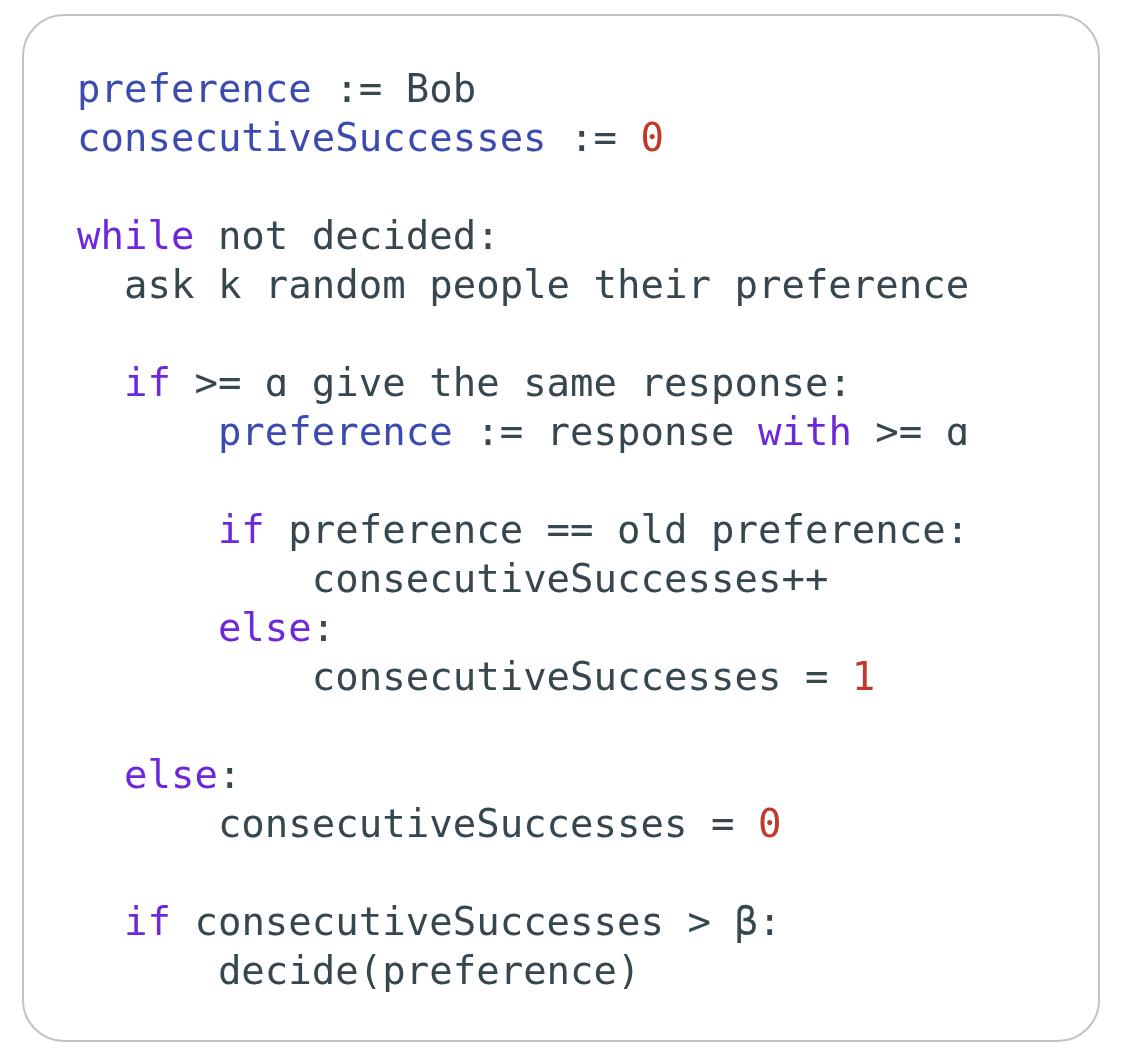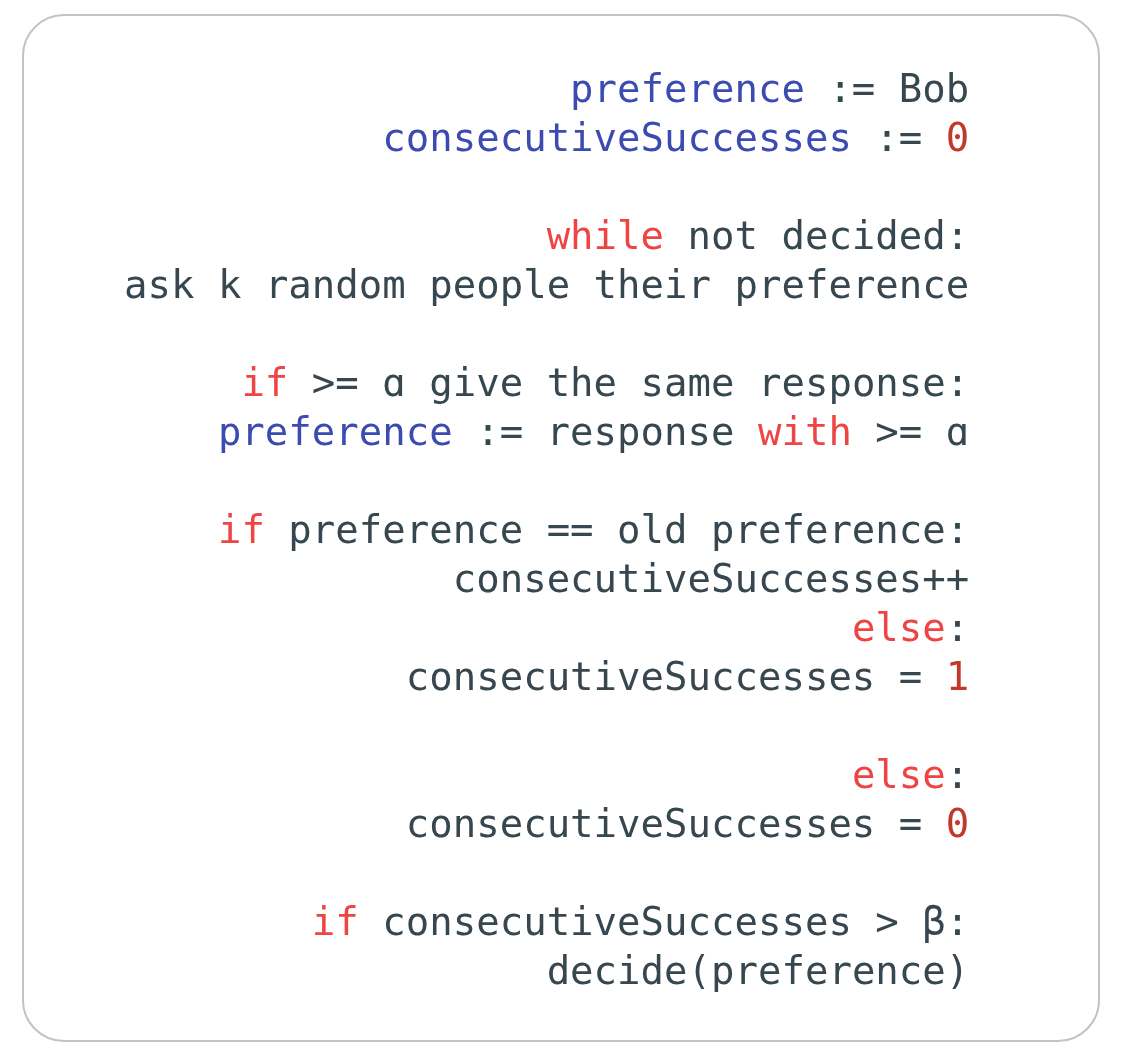--- a/index.html
+++ b/index.html
@@ -19,21 +19,20 @@
   #code-card {
     position: absolute;
     left: 22px;
     top: 14px;
     width: 1078px;
     height: 1028px;
     box-sizing: border-box;
     border: 2px solid #c3c3c3;
     border-radius: 42px;
     background: #ffffff;
-    text-align: right;
   }
 
   #code-block {
     position: absolute;
     left: 53px;   
     top: 48px;
     margin: 0;
     padding: 0;
     font-family: "DejaVu Sans Mono", "Liberation Mono", monospace;
     font-size: 39px;
@@ -42,21 +41,21 @@
     white-space: pre;
     letter-spacing: 0;
     -webkit-font-smoothing: antialiased;
   }
 
   .code-line {
     white-space: pre;
     min-height: 49px;
   }
 
-  .tok-kw   { color: #ef4444; }
+  .tok-kw   { color: #6d28d9; }
   .tok-var  { color: #3b4bb0; }
   .tok-num  { color: #c0392b; }
   .tok-txt  { color: #37474f; }
 </style>
 </head>
 <body>
 
 <div id="code-card">
   <pre id="code-block" style="font-size: 39px; line-height: 49px;"><div class="code-line"><span class="tok-var">preference</span><span class="tok-txt"> := </span><span class="tok-txt">Bob</span></div><div class="code-line"><span class="tok-var">consecutiveSuccesses</span><span class="tok-txt"> := </span><span class="tok-num">0</span></div><div class="code-line">&nbsp;</div><div class="code-line"><span class="tok-kw">while</span><span class="tok-txt"> not decided:</span></div><div class="code-line"><span>  </span><span class="tok-txt">ask k random people their preference</span></div><div class="code-line">&nbsp;</div><div class="code-line"><span>  </span><span class="tok-kw">if</span><span class="tok-txt"> &gt;= ɑ give the same response:</span></div><div class="code-line"><span>      </span><span class="tok-var">preference</span><span class="tok-txt"> := response </span><span class="tok-kw">with</span><span class="tok-txt"> &gt;= ɑ</span></div><div class="code-line">&nbsp;</div><div class="code-line"><span>      </span><span class="tok-kw">if</span><span class="tok-txt"> preference == old preference:</span></div><div class="code-line"><span>          </span><span class="tok-txt">consecutiveSuccesses++</span></div><div class="code-line"><span>      </span><span class="tok-kw">else</span><span class="tok-txt">:</span></div><div class="code-line"><span>          </span><span class="tok-txt">consecutiveSuccesses = </span><span class="tok-num">1</span></div><div class="code-line">&nbsp;</div><div class="code-line"><span>  </span><span class="tok-kw">else</span><span class="tok-txt">:</span></div><div class="code-line"><span>      </span><span class="tok-txt">consecutiveSuccesses = </span><span class="tok-num">0</span></div><div class="code-line">&nbsp;</div><div class="code-line"><span>  </span><span class="tok-kw">if</span><span class="tok-txt"> consecutiveSuccesses &gt; β:</span></div><div class="code-line"><span>      </span><span class="tok-txt">decide(preference)</span></div></pre>
 </div>

